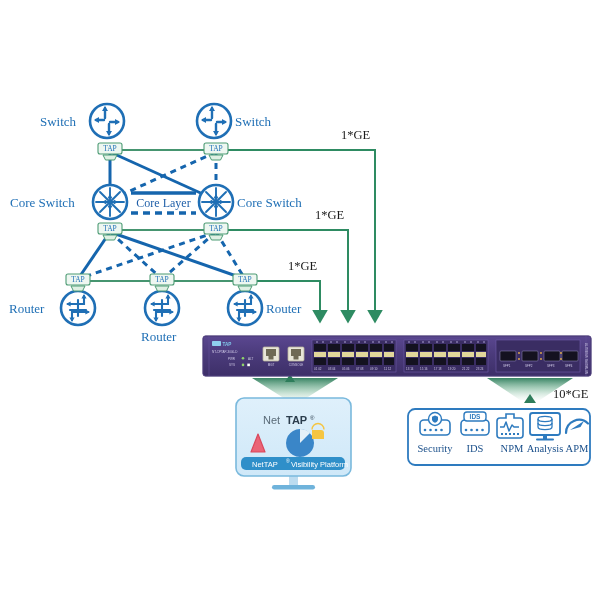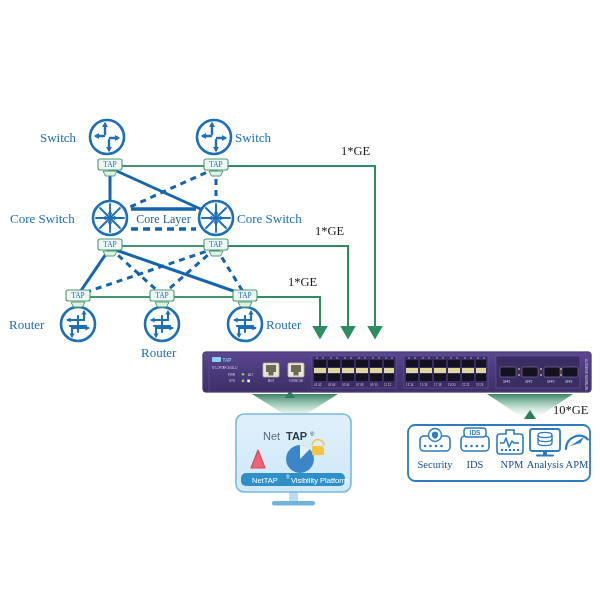--- a/index.html
+++ b/index.html
@@ -9,21 +9,21 @@
   }
   body {
     width: 600px;
     height: 600px;
     position: relative;
     font-family: "Liberation Serif", serif;
     overflow: hidden;
   }
   #stage {
     position: absolute;
-    left: 0; top: 16px;
+    left: 0; top: 0;
     width: 600px;
     height: 444px;
   }
   svg#diagram {
     position: absolute;
     left: 0; top: 0;
     width: 600px;
     height: 600px;
   }
   .nodeLabel {

